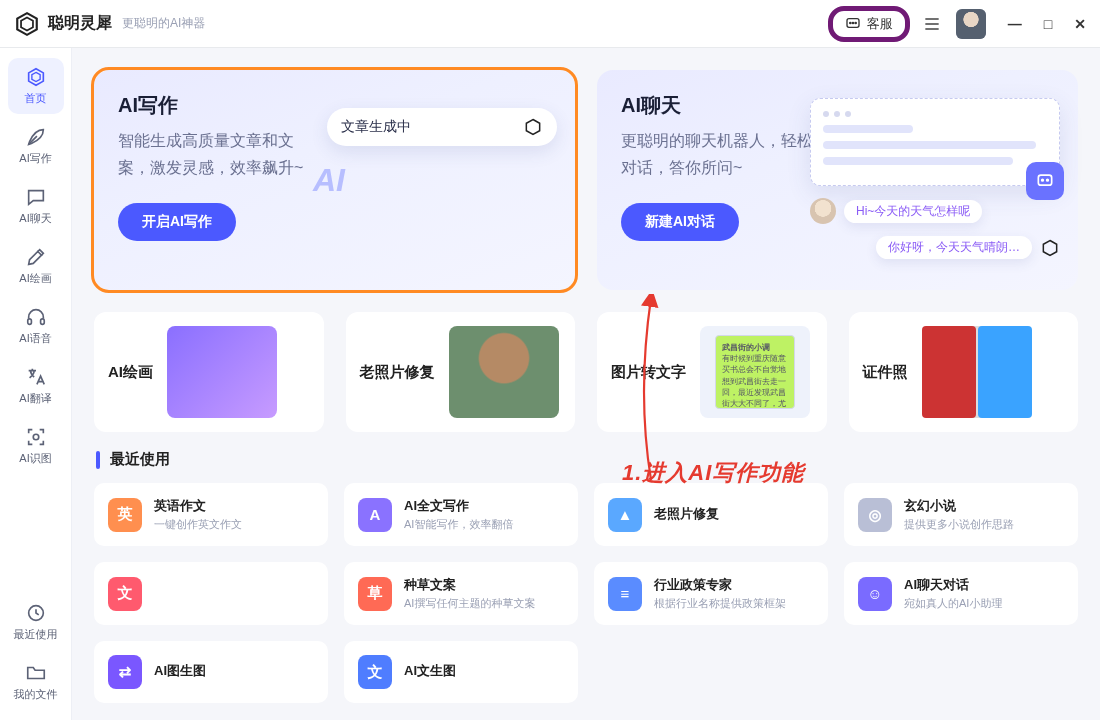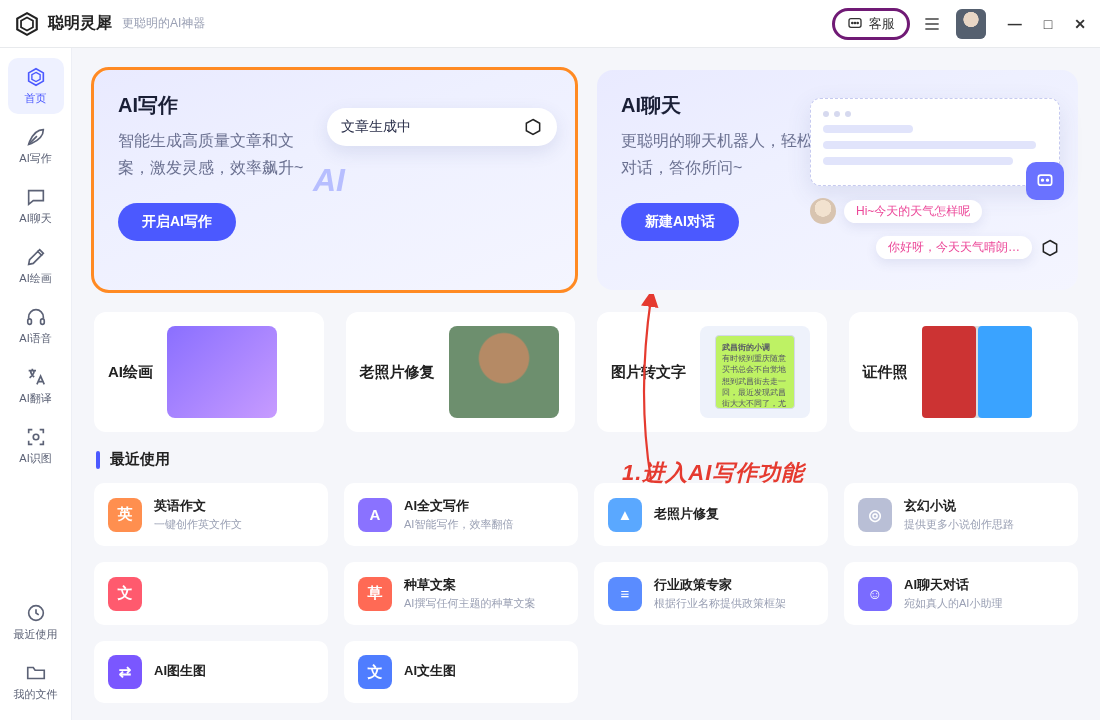--- a/index.html
+++ b/index.html
@@ -4,21 +4,21 @@
 <style>
 * { box-sizing: border-box; margin: 0; padding: 0; }
 body { font-family: "Microsoft YaHei", -apple-system, sans-serif; background: #f5f6fa; width: 1100px; height: 720px; overflow: hidden; }
 
 
 .titlebar { height: 48px; background: #fff; display: flex; align-items: center; padding: 0 14px; border-bottom: 1px solid #e8eaed; }
 .titlebar .brand-icon { width: 26px; height: 26px; display: flex; align-items: center; justify-content: center; }
 .titlebar .brand-name { font-weight: 700; font-size: 16px; margin-left: 8px; color: #222; }
 .titlebar .brand-sub { font-size: 12px; color: #9aa0b4; margin-left: 10px; }
 .titlebar .spacer { flex: 1; }
-.titlebar .btn-cs { display: flex; align-items: center; gap: 6px; font-size: 13px; color: #333; border: 3px solid #701a75; border-radius: 16px; padding: 4px 12px; background: #fff; cursor: pointer; }
+.titlebar .btn-cs { display: flex; align-items: center; gap: 6px; font-size: 13px; color: #333; border: 5px solid #701a75; border-radius: 16px; padding: 4px 12px; background: #fff; cursor: pointer; }
 .titlebar .ham { margin-left: 12px; cursor: pointer; color: #555; }
 .titlebar .avatar { width: 30px; height: 30px; border-radius: 6px; background: linear-gradient(135deg,#cdd4e6,#8b93a8); margin-left: 14px; position: relative; overflow: hidden; }
 .titlebar .avatar::after{content:""; position:absolute; inset:0; background: radial-gradient(circle at 50% 35%, #e8d6c5 30%, transparent 32%), linear-gradient(#55606f,#55606f); }
 .titlebar .win { display:flex; gap:22px; margin-left:22px; color:#333; font-size:14px; }
 .titlebar .win span{cursor:pointer; font-weight:700;}
 
 
 .shell { display:flex; height: calc(720px - 48px); }
 .sidebar { width: 72px; background:#fff; border-right:1px solid #edeff5; display:flex; flex-direction:column; align-items:center; padding-top:10px; gap:4px;}
 .side-item { display:flex; flex-direction:column; align-items:center; gap:3px; width:56px; padding:8px 0; border-radius:10px; cursor:pointer; color:#5c6276;}
@@ -51,21 +51,21 @@
 .mock-status{margin-top:10px;background:#fff;border-radius:22px;padding:9px 14px;display:flex;align-items:center;justify-content:space-between;box-shadow:0 6px 18px rgba(60,70,140,.12); font-size:14px;color:#2a2f4a;}
 .mock-status .hex{width:20px;height:20px;}
 
 
 .mock-right{ position:absolute; right:18px; top:28px; width:250px;}
 .mock-right .mock-win{padding:12px;}
 .mock-right .bar{height:8px;background:#e1e4fb;border-radius:4px;margin-bottom:8px;}
 .mock-right .bar.s{width:40%;} .mock-right .bar.m{width:95%;} .mock-right .bar.l{width:85%;}
 .bubble-row{display:flex;align-items:center;gap:8px;margin-top:12px;}
 .bubble-ava{width:26px;height:26px;border-radius:50%;background:radial-gradient(circle at 50% 40%,#f2e2cf 40%,#d8c4b0 42%); flex-shrink:0;}
-.bubble{background:#fff;border-radius:16px;padding:3px 12px;font-size:12px;color:#ec4899;box-shadow:0 4px 12px rgba(60,70,140,.1);}
+.bubble{background:#fff;border-radius:16px;padding:3px 12px;font-size:12px;color:#8b5cf6;box-shadow:0 4px 12px rgba(60,70,140,.1);}
 .bubble-r{text-align:right;}
 .floating-btn{position:absolute; right:-4px; top:64px; width:38px;height:38px;border-radius:10px;background:#6a72ff; display:flex;align-items:center;justify-content:center;color:#fff;}
 
 
 .tool-row{display:flex; gap:22px; margin-top:22px;}
 .tool{flex:1; background:#fff; border-radius:12px; padding:14px 14px; display:flex; align-items:center; gap:14px; min-height:120px; cursor:pointer;}
 .tool h3{font-size:15px;font-weight:700;color:#222;}
 .tool .thumb{width:110px;height:92px;border-radius:8px;flex-shrink:0; background:#ddd;}
 .thumb.t1{background:linear-gradient(135deg,#8a6fff,#c79bff);}
 .thumb.t2{background:radial-gradient(circle at 50% 35%,#b58a65 30%,#6d8f6e 32%);}

